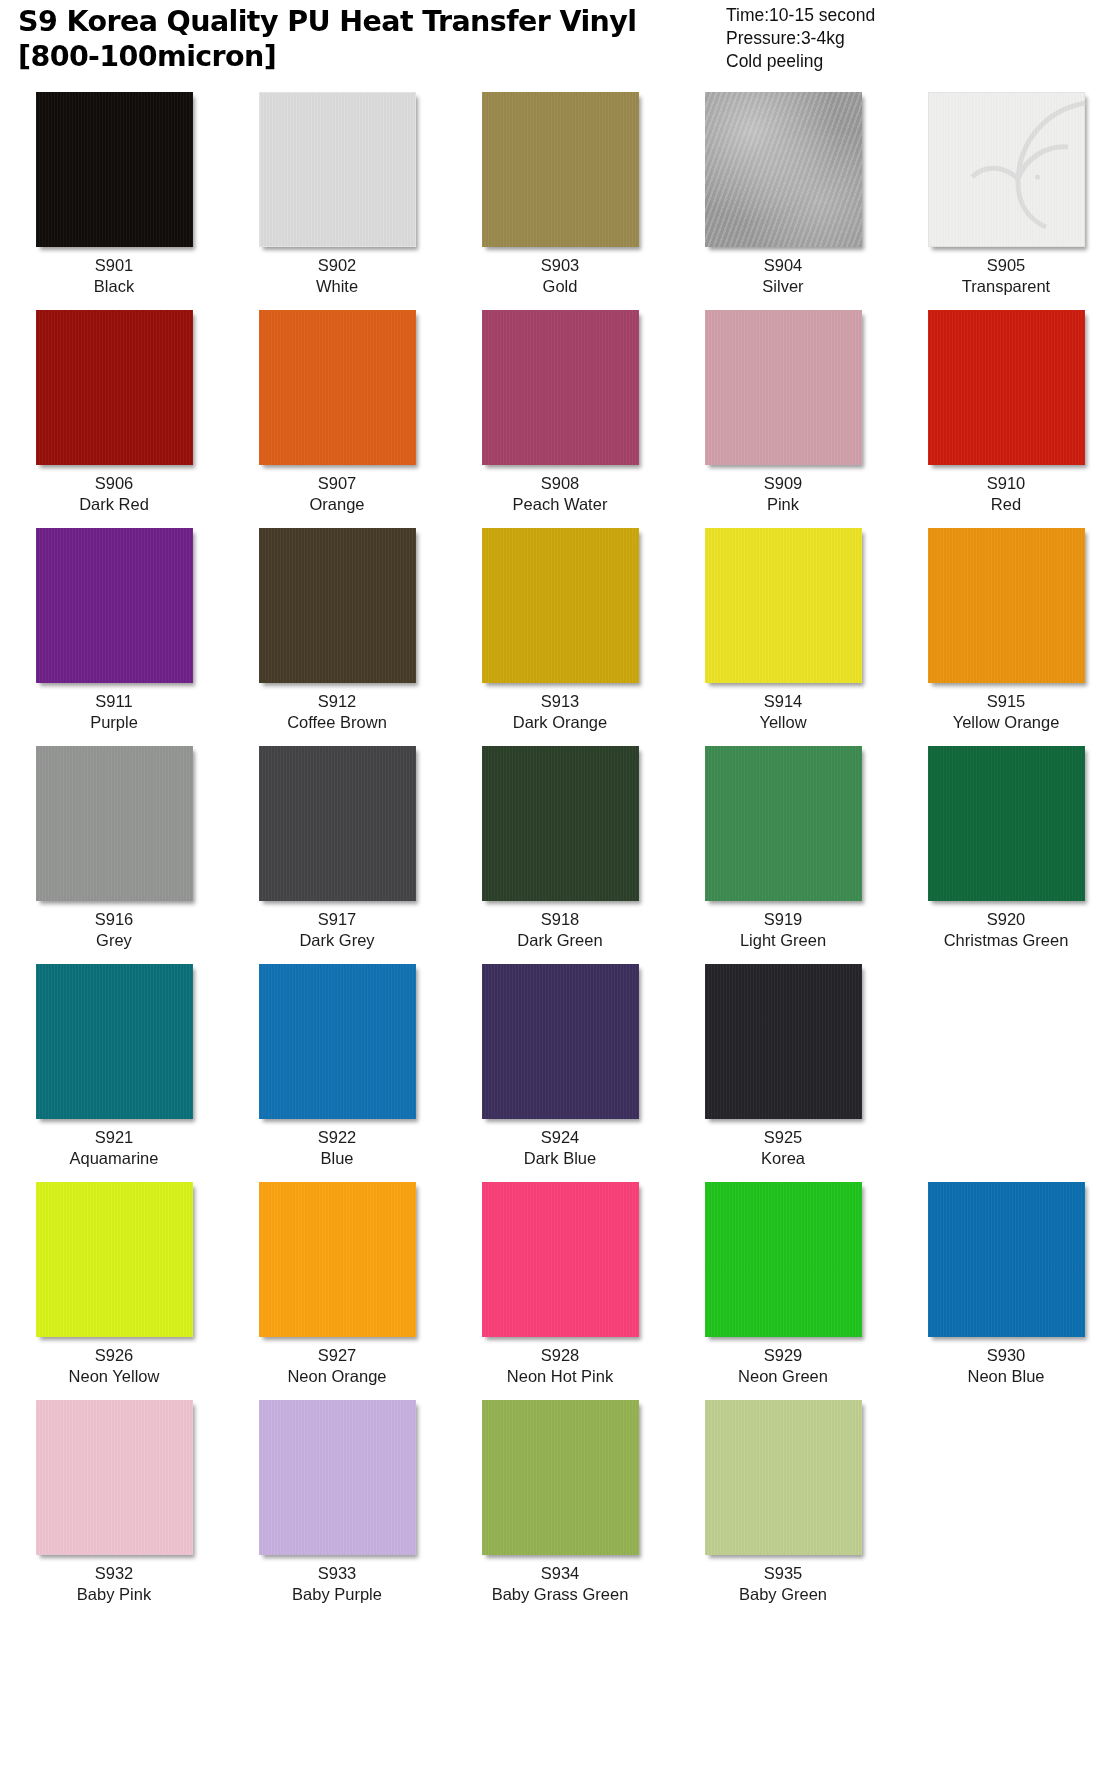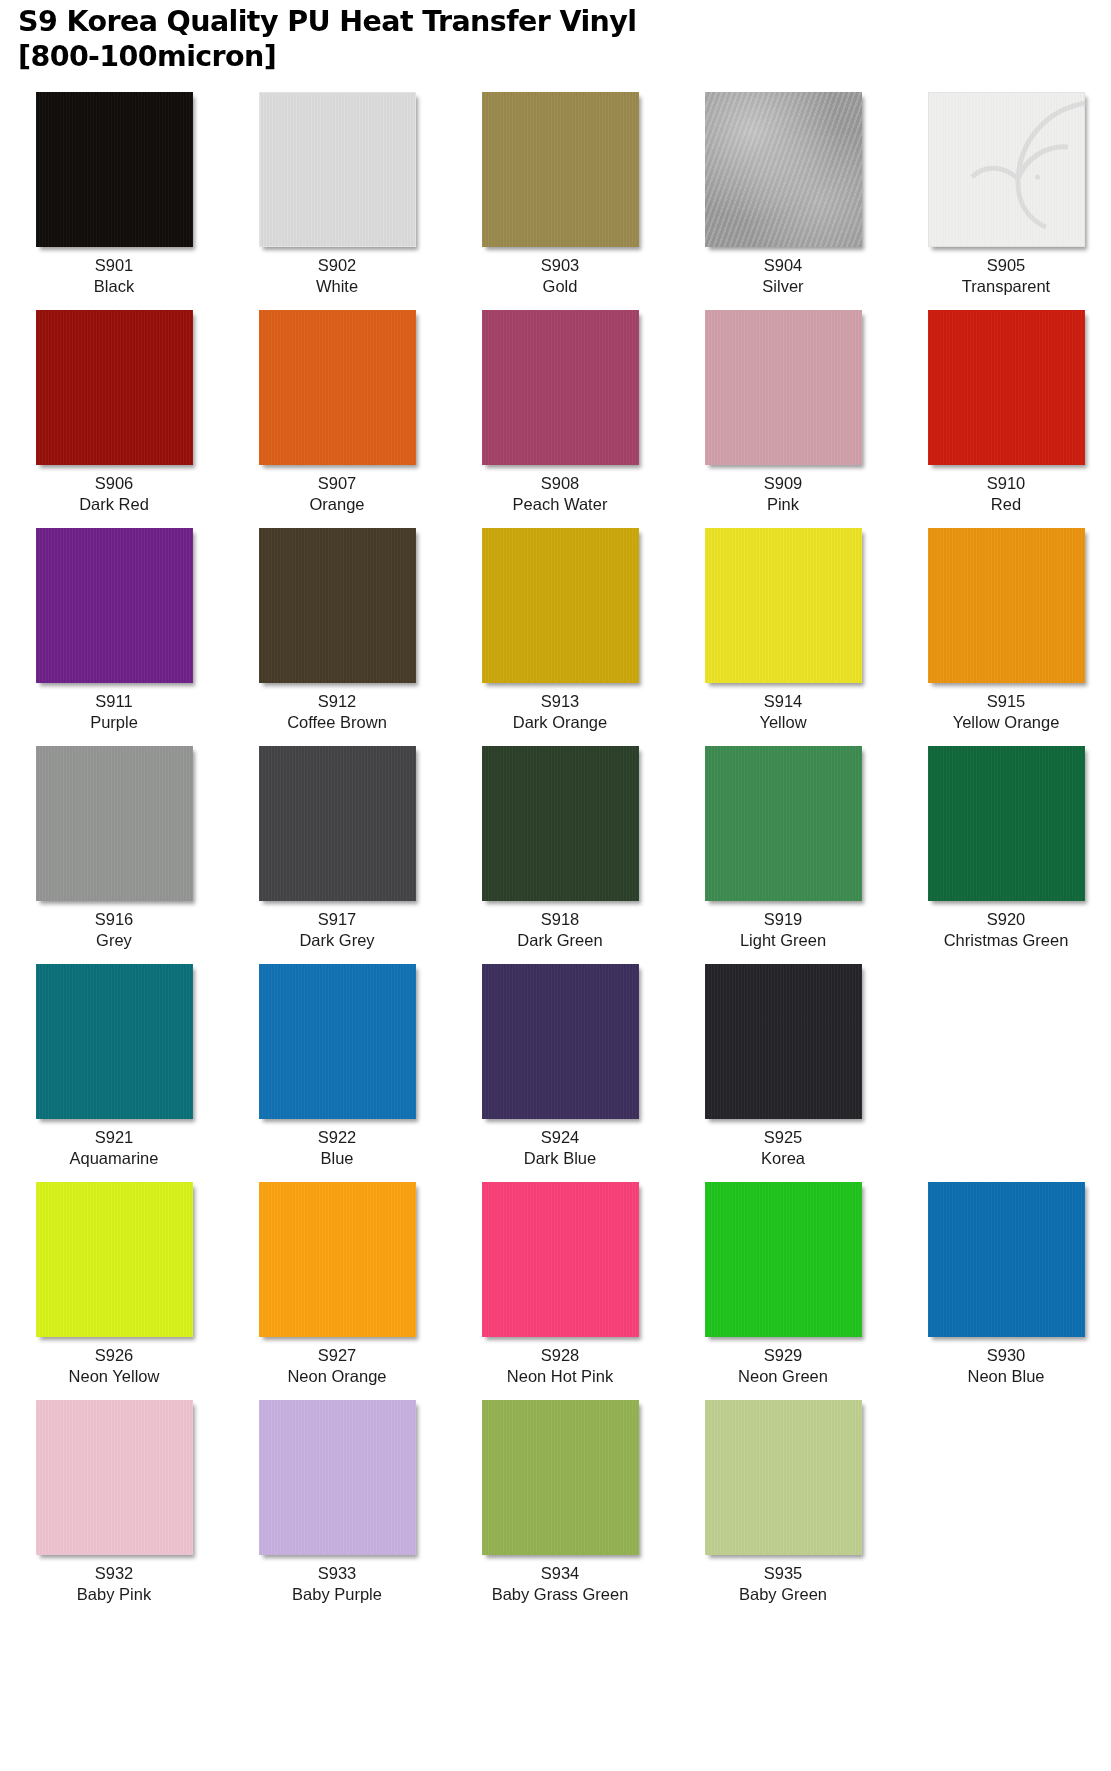--- a/index.html
+++ b/index.html
@@ -20,21 +20,21 @@
     height: 1771px;
     box-sizing: border-box;
     padding: 0;
     position: relative;
   }
 
   
   .header {
     display: flex;
     align-items: flex-start;
-    justify-content: space-between;
+    justify-content: flex-end;
     padding: 4px 18px 0 18px;
     box-sizing: border-box;
     height: 92px;
   }
   .title-block {
     flex: 0 0 auto;
     width: 700px;
   }
   .title-line {
     font-family: "DejaVu Sans", sans-serif;
@@ -147,20 +147,25 @@
 </head>
 <body>
 
 <div class="page">
 
   <div class="header">
     <div class="title-block">
       <div class="title-line">S9 Korea Quality PU Heat Transfer Vinyl</div>
       <div class="title-line">[800-100micron]</div>
     </div>
+    <div class="specs">
+      <div class="spec-line">Time:10-15 second</div>
+      <div class="spec-line">Pressure:3-4kg</div>
+      <div class="spec-line">Cold peeling</div>
+    </div>
   </div>
 
   <div class="grid" id="swatch-grid">
       <div class="row">
         <div class="cell">
           <div class="swatch-wrap">
             <div class="swatch" title="S901 Black" style="background: rgb(16, 13, 11);"></div>
           </div>
           <div class="label code">S901</div>
           <div class="label name">Black</div>

